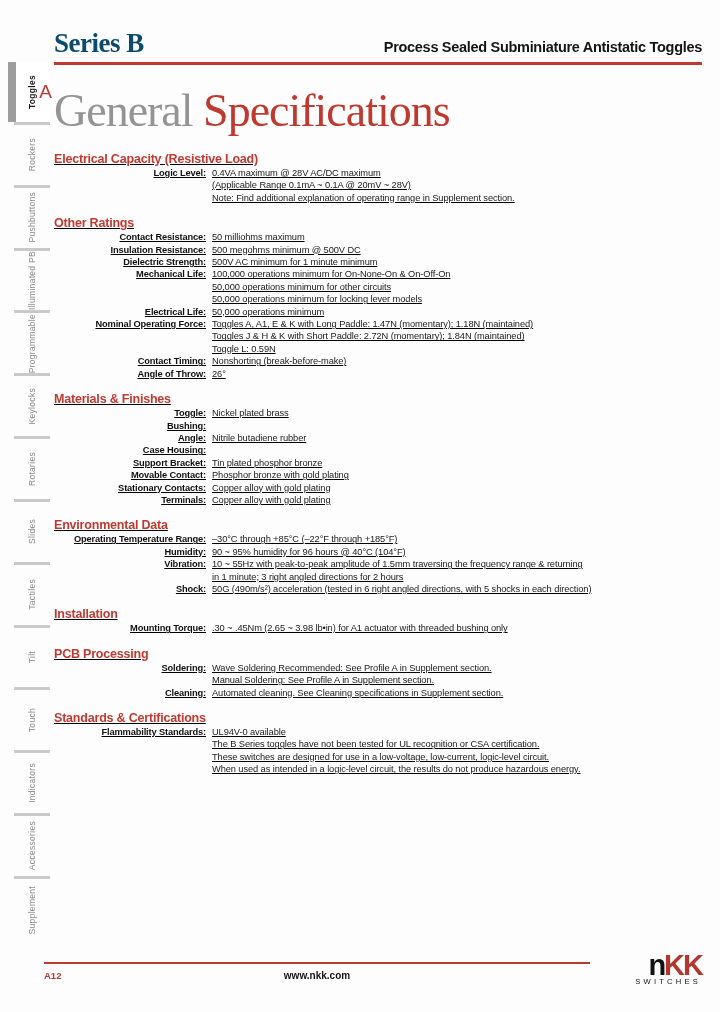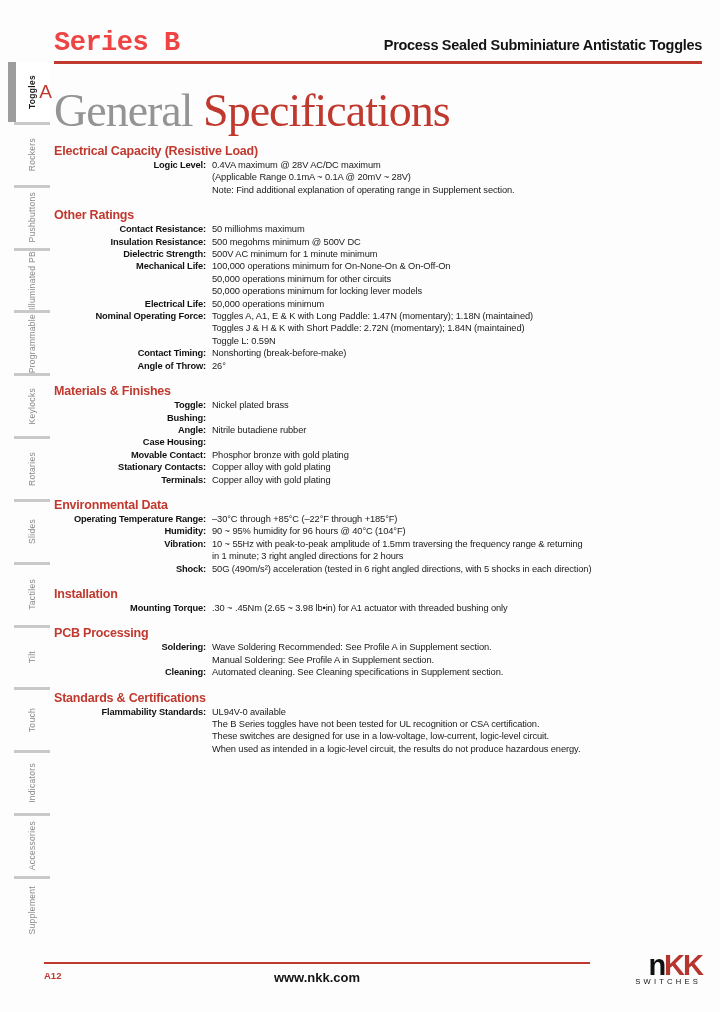--- a/index.html
+++ b/index.html
@@ -68,23 +68,23 @@
     width:648px;
   }
   .hdr-row {
     display:flex;
     align-items:baseline;
     justify-content:space-between;
   }
   .series {
     font-size:27px;
     font-weight:bold;
-    color:#ef4444;
+    color:#0c4a6e;
     letter-spacing:-0.5px;
-    font-family:Liberation Mono, monospace;
+    font-family:Liberation Serif, serif;
   }
   .subtitle {
     font-size:14.5px;
     font-weight:bold;
     color:#141414;
     letter-spacing:-0.3px;
     font-family:"Liberation Sans", sans-serif;
   }
   .hdr-rule {
     margin-top:3px;
@@ -101,22 +101,23 @@
     letter-spacing:-1px;
     white-space:nowrap;
     font-family:Liberation Serif, serif;
   }
   .title .t-gray { color:#949494; }
   .title .t-red  { color:#c0392f; }
 
   
   .content {
     position:absolute;
-    left:54px; top:144px;
+    left:54px; top:152px;
     width:648px;
+    text-decoration:underline;
   }
   .section { margin-bottom:12px; }
   .section-title {
     font-size:12.5px;
     font-weight:bold;
     color:#c0392f;
     letter-spacing:-0.2px;
     margin-bottom:1px;
     font-family:"Liberation Sans", sans-serif;
   }
@@ -165,21 +166,21 @@
     left:0; top:6px;
     font-size:9.5px;
     font-weight:bold;
     color:#c0392f;
     font-family:"Liberation Sans", sans-serif;
   }
   .site {
     position:absolute;
     left:0; right:0; top:6px;
     text-align:center;
-    font-size:13px;
+    font-size:10px;
     font-weight:bold;
     color:#141414;
     width:546px;
     font-family:"Liberation Sans", sans-serif;
   }
   .logo {
     position:absolute;
     right:0; top:-12px;
     width:108px;
     text-align:right;
@@ -344,20 +345,26 @@
           <div class="spec-label">Bushing:</div>
         </div>
         <div class="spec-row">
           <div class="spec-label">Angle:</div>
           <div class="spec-vals">
             <div>Nitrile butadiene rubber</div>
           </div>
         </div>
         <div class="spec-row">
           <div class="spec-label">Case Housing:</div>
+        </div>
+        <div class="spec-row">
+          <div class="spec-label">Support Bracket:</div>
+          <div class="spec-vals">
+            <div>Tin plated phosphor bronze</div>
+          </div>
         </div>
         <div class="spec-row">
           <div class="spec-label">Movable Contact:</div>
           <div class="spec-vals">
             <div>Phosphor bronze with gold plating</div>
           </div>
         </div>
         <div class="spec-row">
           <div class="spec-label">Stationary Contacts:</div>
           <div class="spec-vals">

